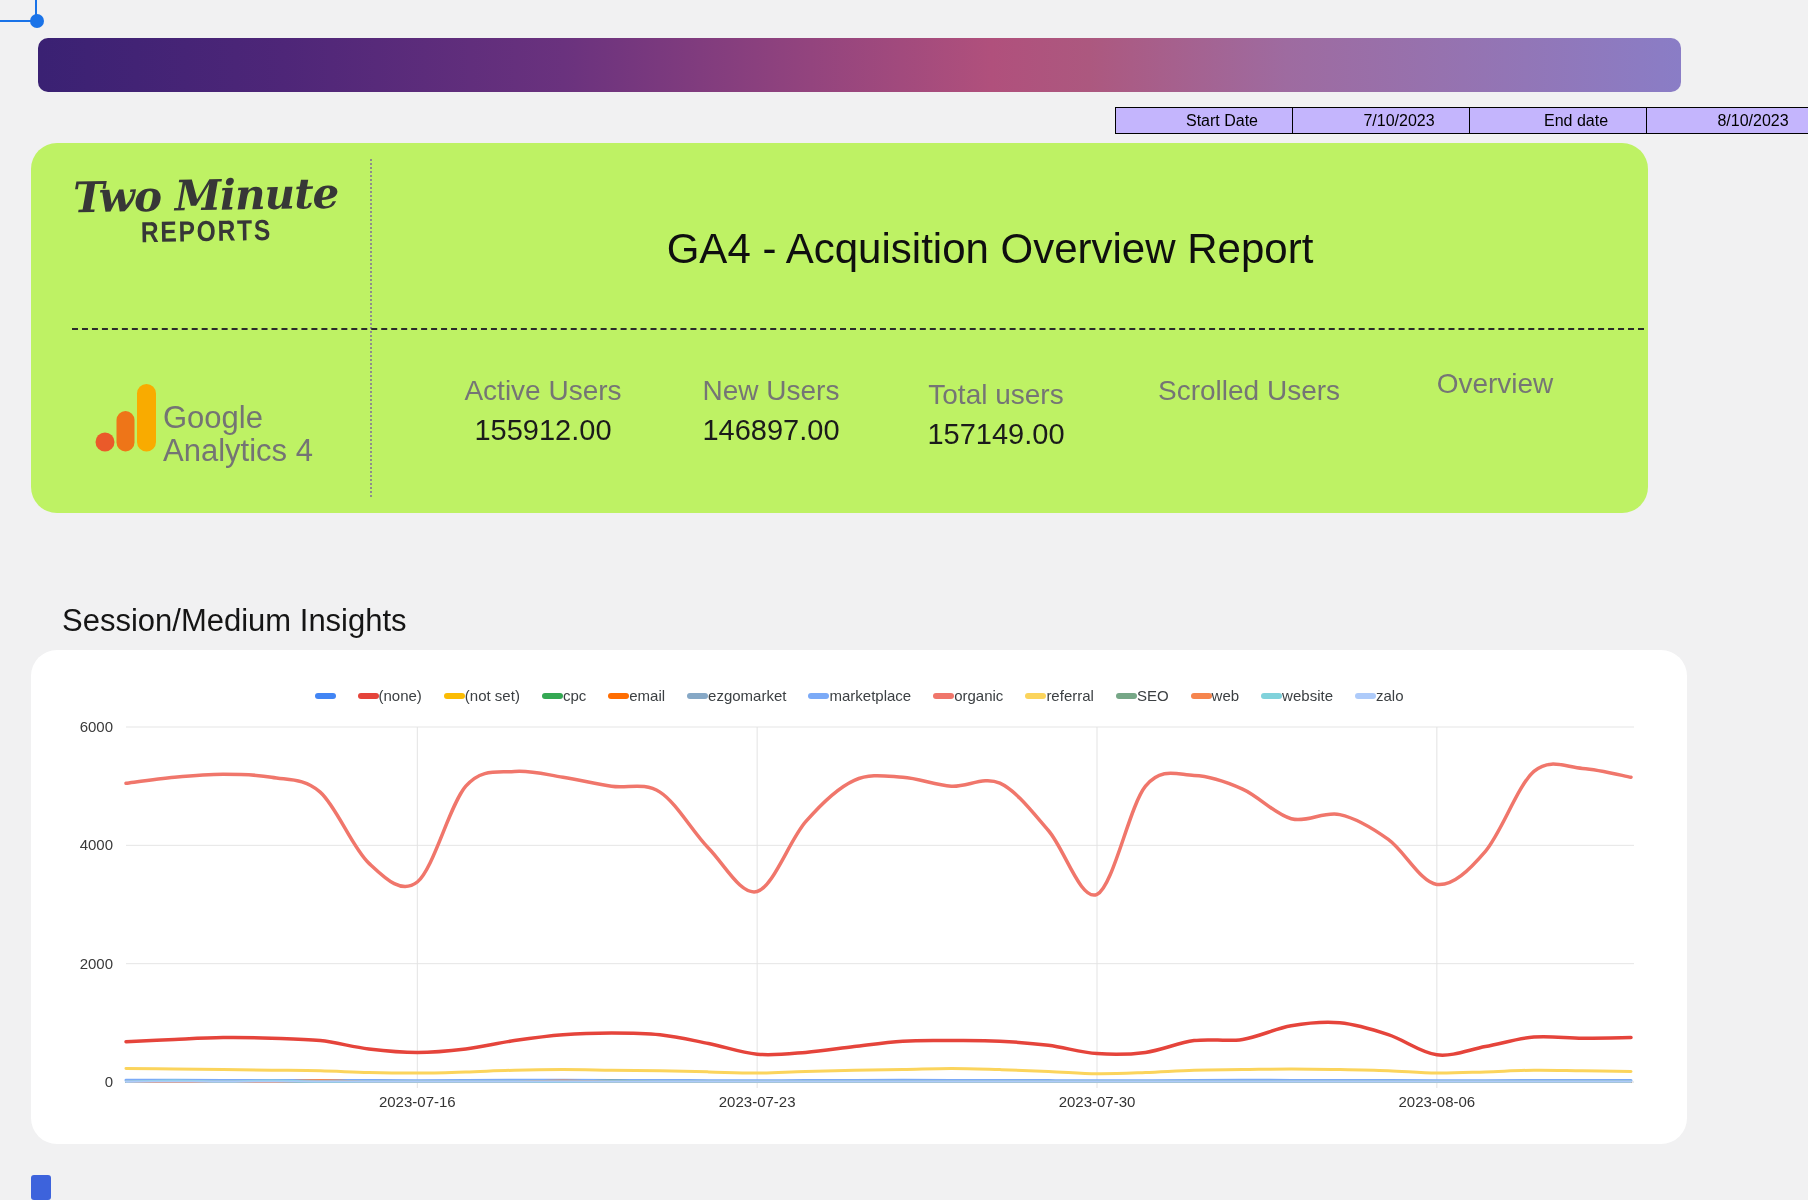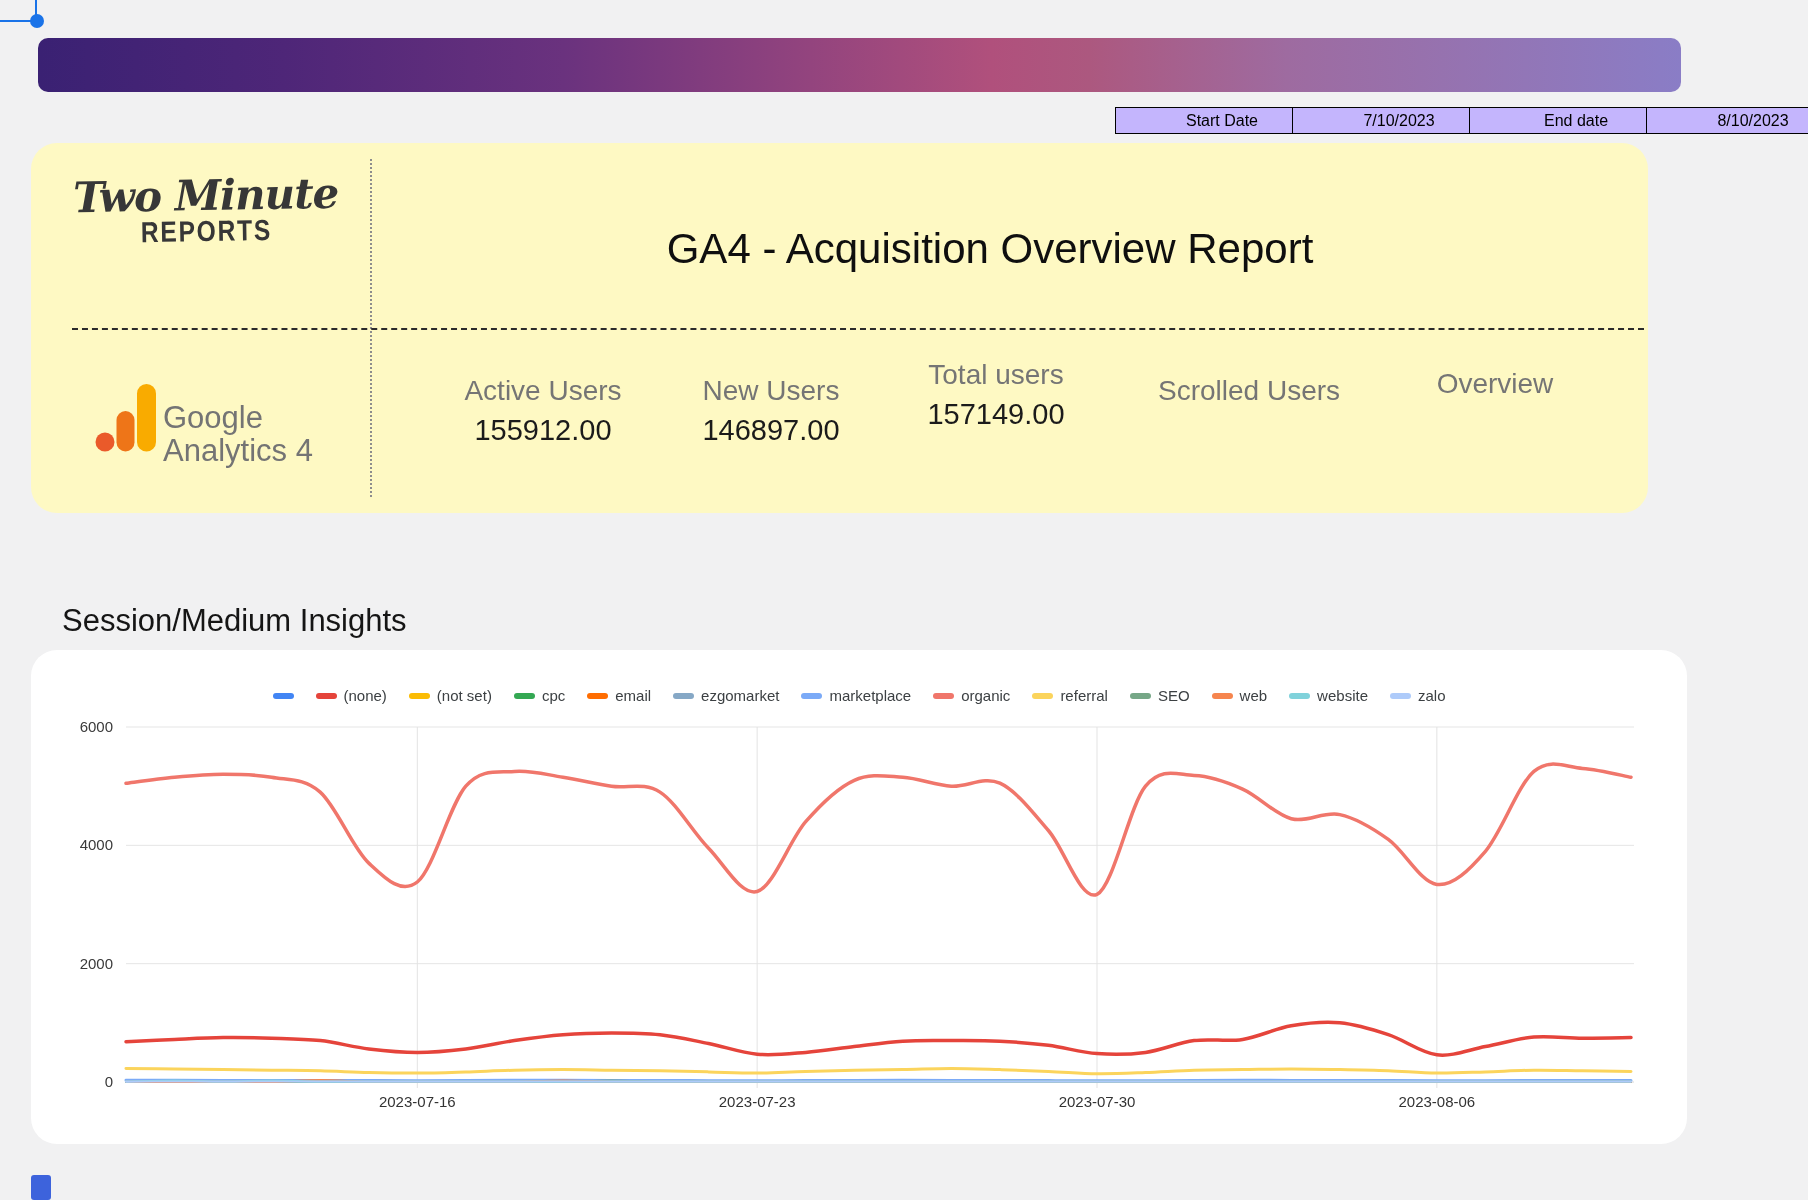--- a/index.html
+++ b/index.html
@@ -12,39 +12,39 @@
   .sel-dot{position:absolute;left:30px;top:14px;width:14px;height:14px;border-radius:50%;background:#1A73E8;}
 
   .banner{position:absolute;left:38px;top:38px;width:1643px;height:54px;border-radius:10px;
     background:linear-gradient(90deg,#3A2173 0%,#4E2678 15%,#6A327E 32%,#93447E 47%,#B0507C 58%,#AC587F 64%,#9E6BA0 76%,#8A7DC6 100%);}
 
   .date-table{position:absolute;left:1115px;top:107px;display:flex;}
   .date-cell{width:140px;height:25px;background:#c4b5fd;border:1.5px solid #000;border-left:none;
     display:flex;align-items:center;justify-content:center;font-size:16px;color:#000;padding-left:36px;}
   .date-cell:first-child{border-left:1.5px solid #000;}
 
-  .header-card{position:absolute;left:31px;top:143px;width:1617px;height:370px;background:#fef9c3;border-radius:26px;}
+  .header-card{position:absolute;left:31px;top:143px;width:1617px;height:370px;background:#bef264;border-radius:26px;}
   .brand{position:absolute;left:35px;top:32px;width:280px;text-align:center;color:#373737;transform:rotate(-1deg);}
   .brand-script{font-family:"DejaVu Serif",serif;font-style:italic;font-weight:700;font-size:42px;letter-spacing:-1px;line-height:1;}
   .brand-caps{font-weight:700;font-size:29px;letter-spacing:2px;transform:scaleX(.85);margin-top:0px;line-height:1;}
   .v-divider{position:absolute;left:339px;top:16px;height:338px;width:0;border-left:2px dotted #8d8d8d;}
   .h-divider{position:absolute;left:41px;top:185px;width:1572px;height:0;border-top:2px dashed #2b2b2b;}
   .report-title{position:absolute;left:339px;top:82px;width:1240px;text-align:center;font-size:42px;color:#0f0f0f;}
 
   .metric{position:absolute;width:280px;text-align:center;}
   .m-label{font-size:28px;color:#757575;}
   .m-value{font-size:29px;color:#1b1b1b;margin-top:7px;}
 
   .ga-logo{position:absolute;left:60px;top:225px;}
 
   .section-title{position:absolute;left:62px;top:603px;font-size:31px;color:#151515;}
 
   .chart-card{position:absolute;left:31px;top:650px;width:1656px;height:494px;background:#fff;border-radius:26px;}
   .legend{position:absolute;left:0;top:37px;width:100%;display:flex;justify-content:center;align-items:center;gap:22px;}
-  .lg-item{display:flex;align-items:center;gap:7px;font-size:15px;color:#3c4043;white-space:nowrap;}
+  .lg-item{display:flex;align-items:center;font-size:15px;color:#3c4043;white-space:nowrap;}
   .sw{width:21px;height:6px;border-radius:3px;display:inline-block;}
   .plot{position:absolute;left:0;top:0;}
 
   .corner-chip{position:absolute;left:31px;top:1175px;width:20px;height:25px;background:#3D63DC;border-radius:3px;}
 </style>
 </head>
 <body>
 
 <div id="screen">
 
@@ -83,21 +83,21 @@
     </svg>
 
     <div class="metric" style="left:372px;top:232px">
       <div class="m-label">Active Users</div>
       <div class="m-value">155912.00</div>
     </div>
     <div class="metric" style="left:600px;top:232px">
       <div class="m-label">New Users</div>
       <div class="m-value">146897.00</div>
     </div>
-    <div class="metric" style="left:825px;top:216px">
+    <div class="metric" style="left:825px;top:236px">
       <div class="m-label">Total users</div>
       <div class="m-value">157149.00</div>
     </div>
     <div class="metric" style="left:1078px;top:232px">
       <div class="m-label">Scrolled Users</div>
     </div>
     <div class="metric" style="left:1324px;top:225px">
       <div class="m-label">Overview</div>
     </div>
   </div>

